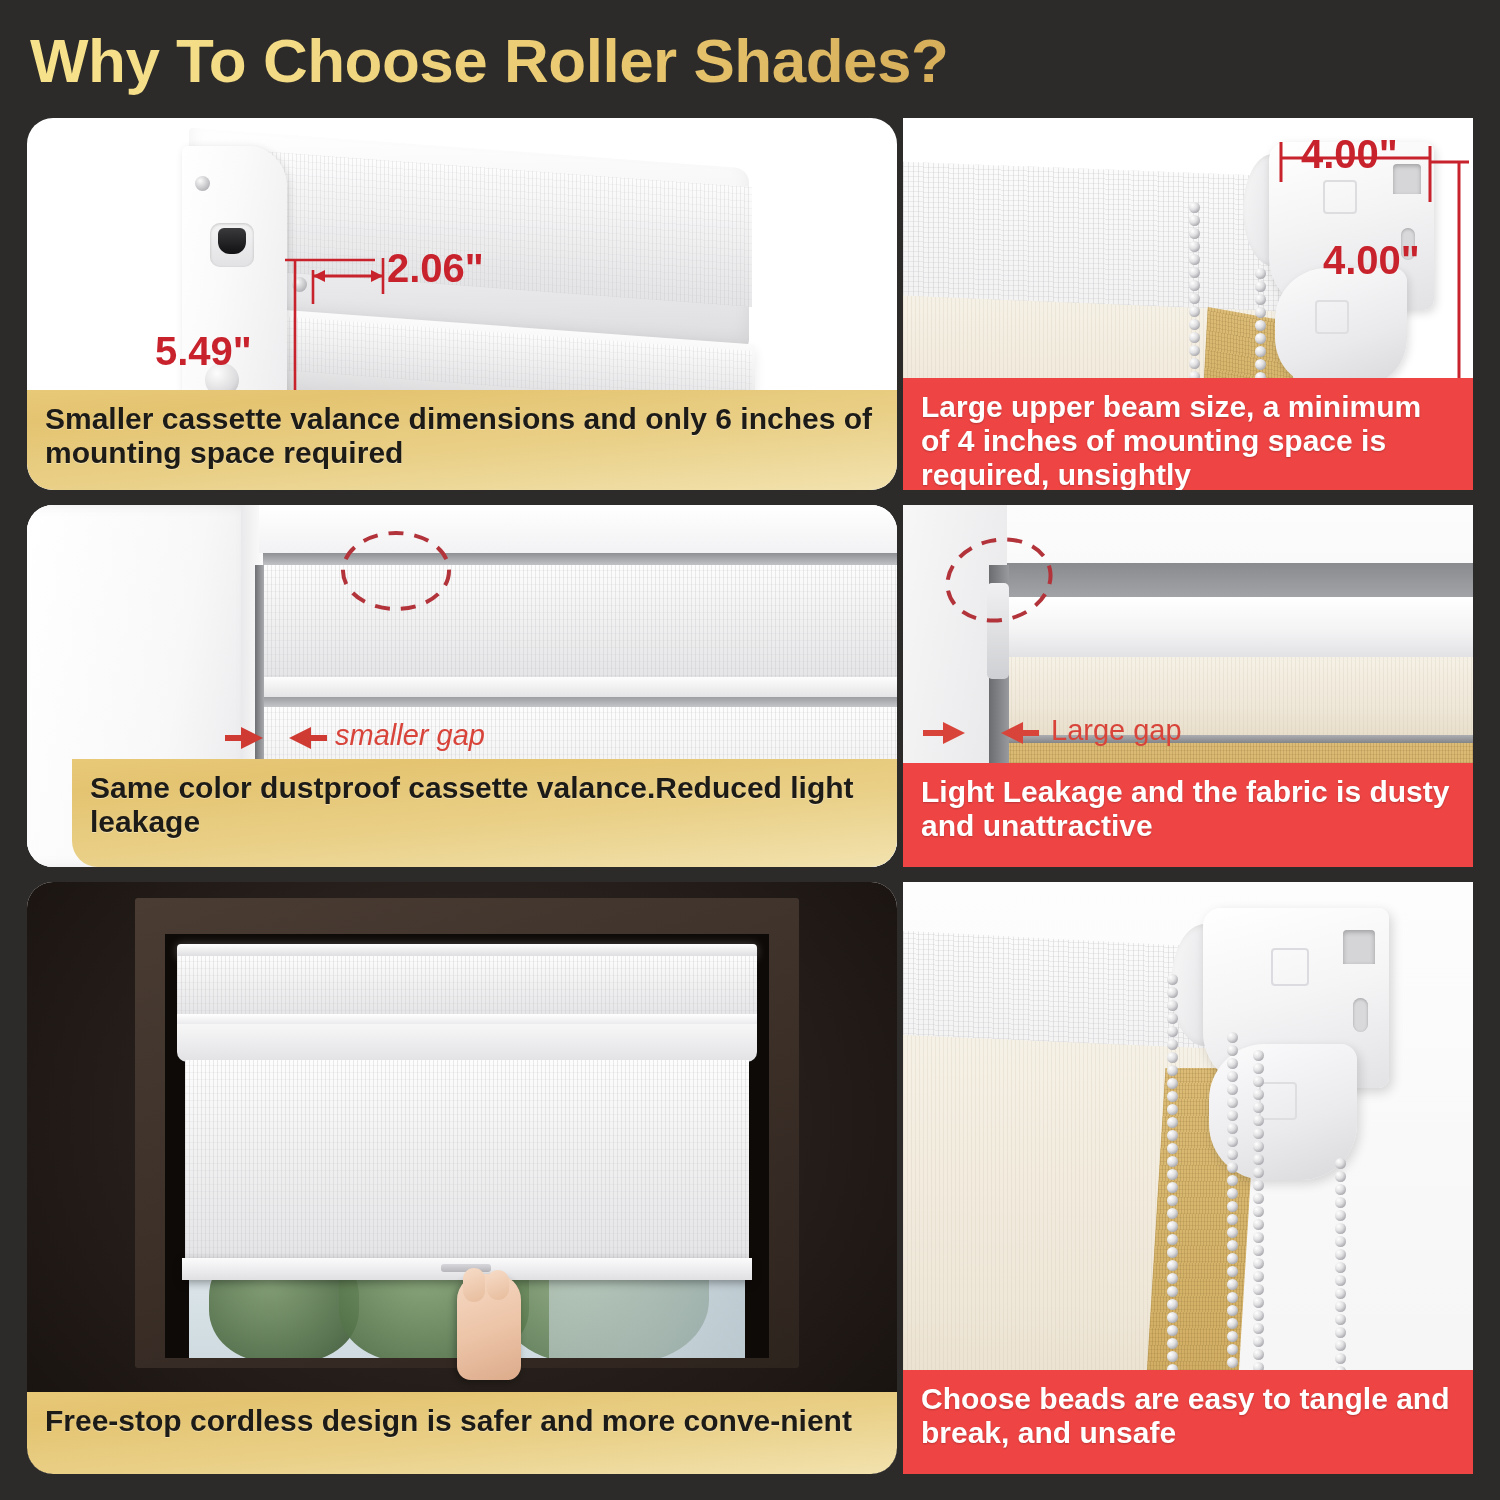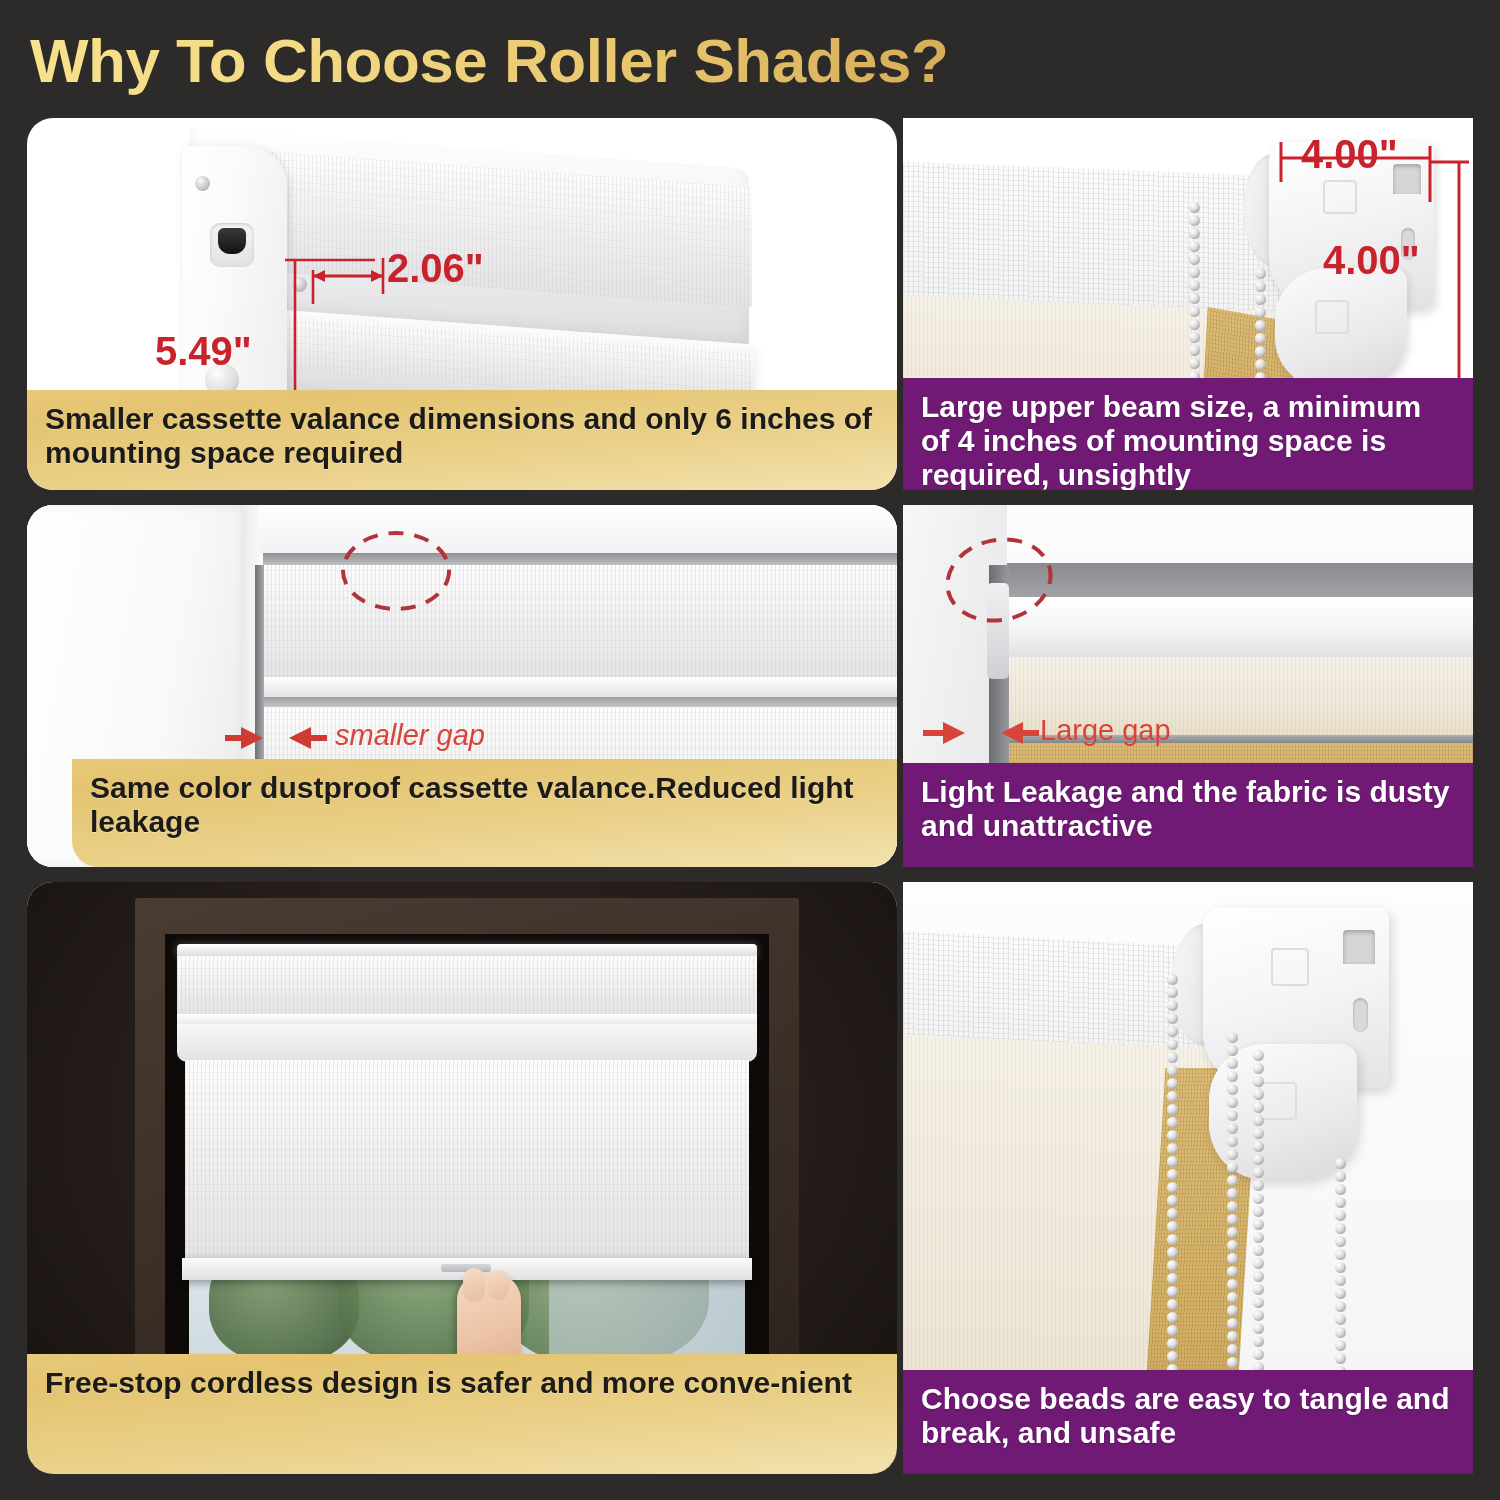--- a/index.html
+++ b/index.html
@@ -47,28 +47,28 @@
     font-size:30px; font-weight:bold; line-height:1.13;
     z-index:40;
   }
   .caption.good {
     background:linear-gradient(175deg,#e8c978 0%,#e4c471 18%,#e9cf86 55%,#f2e2ae 100%);
     color:#1d1b17;
     border-bottom-left-radius:26px; border-bottom-right-radius:26px;
     text-shadow:0 1px 0 rgba(255,255,255,.35);
   }
   .caption.bad {
-    background:#701a75; color:#ffffff;
+    background:#ef4444; color:#ffffff;
     text-shadow:0 1px 2px rgba(0,0,0,.22);
   }
   .cap-r1.good{ height:100px; }
   .cap-r1.bad { height:112px; }
   .cap-r2.good{ height:108px;margin-left:45px; }
   .cap-r2.bad { height:104px; }
-  .cap-r3.good{ height:120px; }
+  .cap-r3.good{ height:82px; }
   .cap-r3.bad { height:104px; }
 
   
   .wht-fabric{
     background:
       repeating-linear-gradient(90deg,rgba(190,190,192,.30) 0 1px,rgba(255,255,255,0) 1px 4px),
       repeating-linear-gradient(0deg,rgba(205,205,207,.20) 0 1px,rgba(255,255,255,0) 1px 7px),
       linear-gradient(180deg,#fdfdfd 0%,#f1f1f2 45%,#e4e4e6 100%);
   }
   .tan-fabric{
@@ -336,21 +336,21 @@
     <svg class="ann" width="570" height="362">
       <ellipse cx="96" cy="75" rx="52" ry="40" fill="none" stroke="#b3333a" stroke-width="4" stroke-dasharray="15 11" transform="rotate(-12 96 75)"></ellipse>
     </svg>
 
     <svg class="ann" width="570" height="362">
       <line x1="20" y1="228" x2="52" y2="228" stroke="#d8443a" stroke-width="6"></line>
       <polygon points="62,228 40,217 40,239" fill="#d8443a"></polygon>
       <line x1="136" y1="228" x2="108" y2="228" stroke="#d8443a" stroke-width="6"></line>
       <polygon points="98,228 120,217 120,239" fill="#d8443a"></polygon>
     </svg>
-    <div class="ann-label" style="left:137px;top:209px;">Large gap</div>
+    <div class="ann-label" style="left:148px;top:209px;">Large gap</div>
   </div>
 
   <div class="caption bad cap-r2">Light Leakage and the fabric is dusty and unattractive</div>
 </div>
 
 <div class="panel left w-left row3">
   <div class="photo">
 
     <div style="position:absolute;inset:0;
          background:radial-gradient(ellipse at 50% 40%,#3a302b 0%,#241d19 55%,#17110e 100%);"></div>

